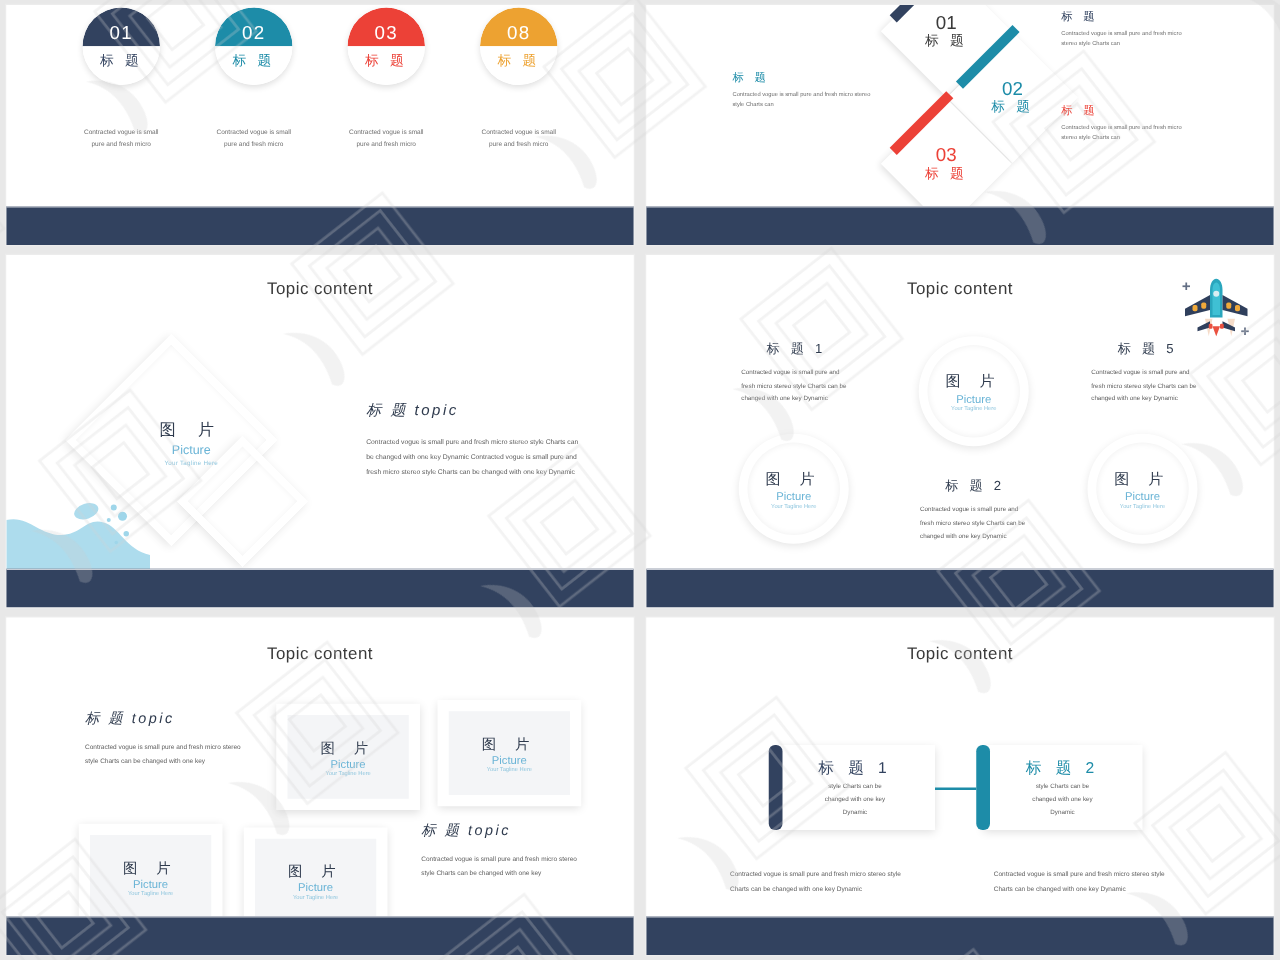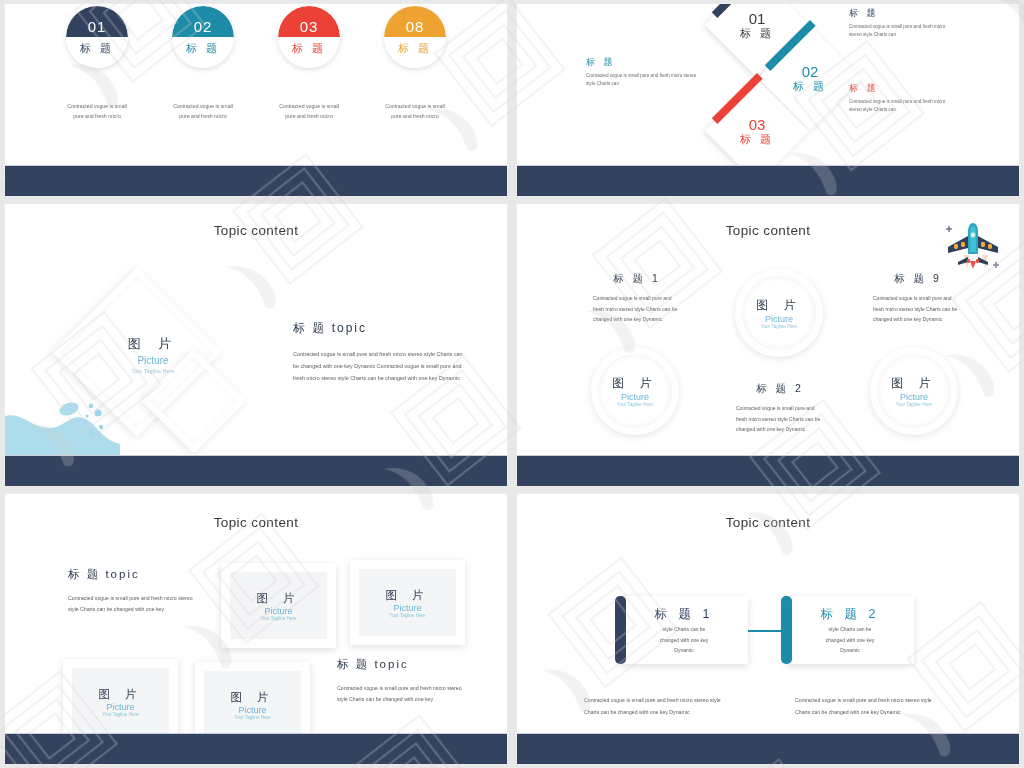--- a/index.html
+++ b/index.html
@@ -86,21 +86,21 @@
   
   .dsq{
     position:absolute;border:6px solid #fff;background:transparent;
     transform:rotate(45deg);
     box-shadow:0 2px 8px rgba(0,0,0,.10), inset 0 0 5px rgba(0,0,0,.05);
   }
   .pic-label{position:absolute;text-align:center;}
   .pic-label .cn{font-size:13px;letter-spacing:7px;color:#2e3a4d;line-height:1.3;}
   .pic-label .en{font-size:10px;color:#6ab4d6;line-height:1.5;}
   .pic-label .tag{font-size:5px;color:#8fc6de;letter-spacing:.2px;}
-  .body-h{font-size:12px;letter-spacing:2px;color:#2e3a4d;}
+  .body-h{font-size:12px;letter-spacing:2px;color:#2e3a4d;font-style:italic;}
   .body-p{font-size:5.4px;line-height:2.25;color:#5c5c5c;}
   .wave{position:absolute;left:0;bottom:30px;width:115px;height:62px;}
 
   
   .cpic{
     position:absolute;width:88px;height:88px;border-radius:50%;
     background:#fff;
     box-shadow:0 2px 7px rgba(0,0,0,.10);
   }
   .cpic::after{
@@ -287,21 +287,21 @@
       <div class="s4h" style="text-align:center;">标 题 1</div>
       <div class="s4p" style="margin-top:7px;">Contracted vogue is small pure and fresh micro stereo style Charts can be changed with one key Dynamic</div>
     </div>
 
     <div style="position:absolute;left:219px;top:178px;width:88px;">
       <div class="s4h" style="text-align:center;">标 题 2</div>
       <div class="s4p" style="margin-top:7px;">Contracted vogue is small pure and fresh micro stereo style Charts can be changed with one key Dynamic</div>
     </div>
 
     <div style="position:absolute;left:356px;top:68px;width:90px;">
-      <div class="s4h" style="text-align:center;">标 题 9</div>
+      <div class="s4h" style="text-align:center;">标 题 5</div>
       <div class="s4p" style="margin-top:7px;">Contracted vogue is small pure and fresh micro stereo style Charts can be changed with one key Dynamic</div>
     </div>
 
     <div class="cpic" style="left:218px;top:65px;">
       <div class="lbl">
         <div class="cn" style="font-size:12px;letter-spacing:6px;color:#2e3a4d;">图 片</div>
         <div class="en" style="font-size:9px;color:#6ab4d6;">Picture</div>
         <div class="tag" style="font-size:4.6px;color:#8fc6de;">Your Tagline Here</div>
       </div>
     </div>

